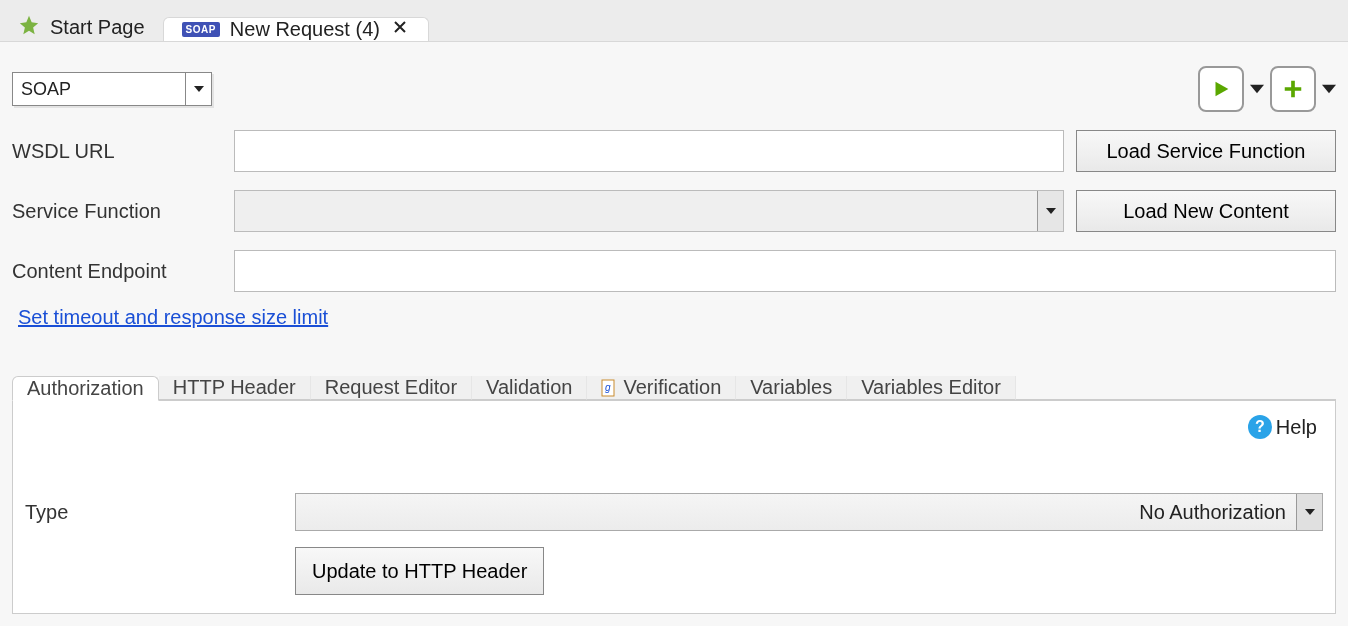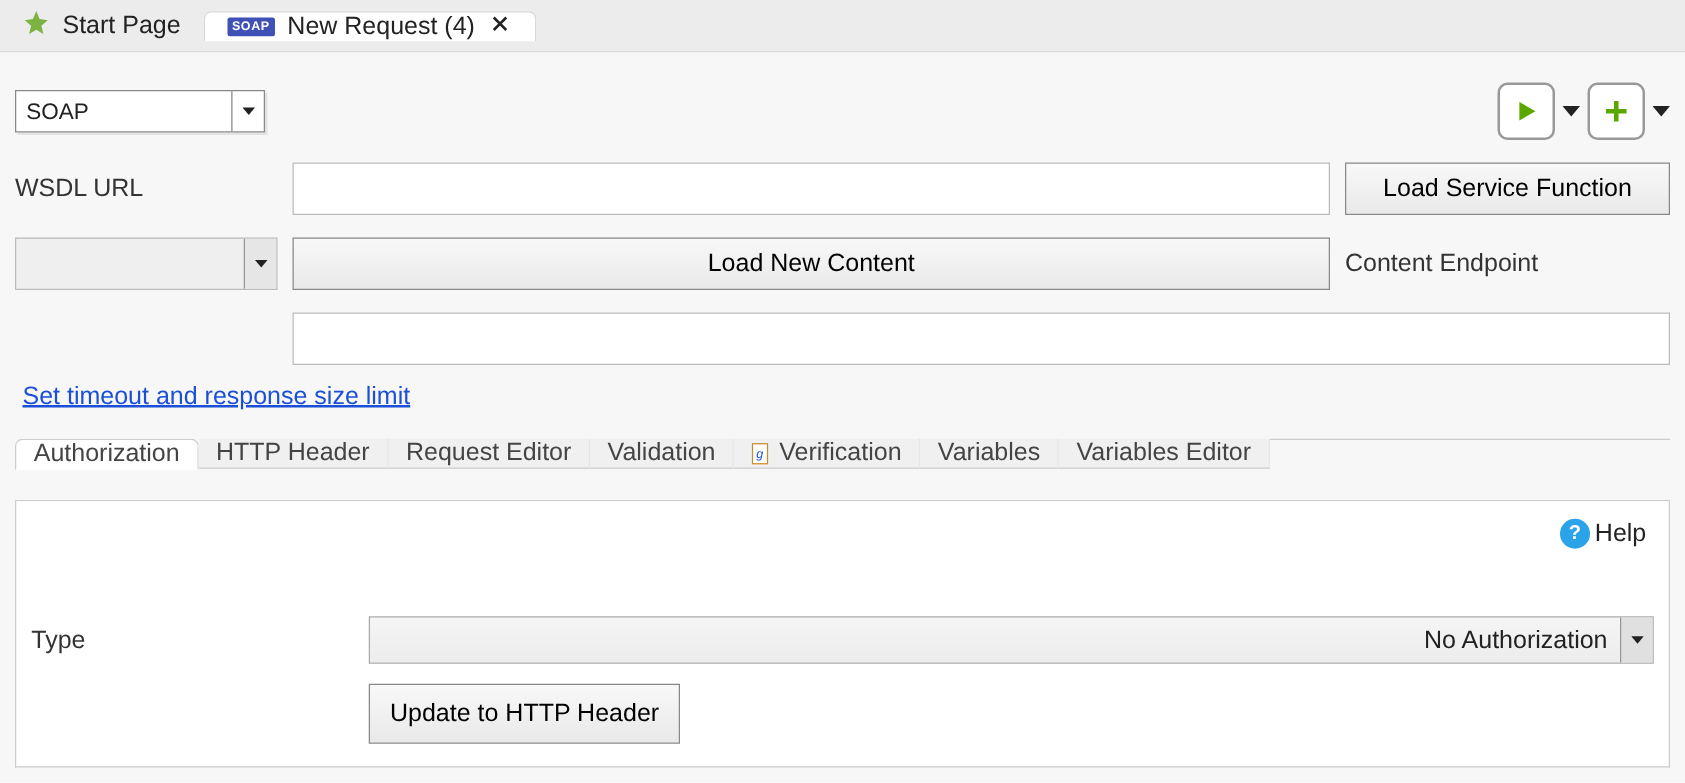--- a/index.html
+++ b/index.html
@@ -1,20 +1,20 @@
 <!DOCTYPE html>
 <html><head>
 <meta charset="utf-8">
 <style>
   * { box-sizing: border-box; margin: 0; padding: 0; }
   html, body { width: 1348px; height: 626px; font-family: Arial, Helvetica, sans-serif; font-size: 18px; color: #222; background: #fff; }
   .window { width: 100%; height: 100%; display: flex; flex-direction: column; }
 
   
-  .tabstrip { display: flex; align-items: center; height: 46px; background: #ececec; border-bottom: 1px solid #d8d8d8; }
+  .tabstrip { display: flex; align-items: flex-end; height: 46px; background: #ececec; border-bottom: 1px solid #d8d8d8; }
   .tab { display: flex; align-items: center; gap: 10px; padding: 0 18px; background: #ececec; cursor: pointer; }
   .tab.active { background: #fff; border-top-left-radius: 6px; border-top-right-radius: 6px; border: 1px solid #d8d8d8; border-bottom: none; }
   .tab .label { font-size: 20px; }
   .star-icon svg { width: 22px; height: 22px; fill: #7cb342; }
   .soap-badge { display: inline-block; background: #3f51b5; color: #fff; font-size: 10px; font-weight: bold; padding: 2px 4px; border-radius: 2px; letter-spacing: 0.5px;}
   .close-x { font-weight: bold; font-size: 18px; color: #222; cursor: pointer; padding: 0 2px;}
 
   
   .content { flex: 1; background: #f7f7f7; padding: 12px; }
 
@@ -58,21 +58,21 @@
     height: 42px; width: 100%;
     border: 1px solid #888; background: linear-gradient(#f8f8f8,#e9e9e9);
     font-size: 20px; cursor:pointer;
   }
   .endpoint-input { grid-column: 2 / span 2; }
   .link-row { padding: 14px 0 18px 6px;}
   .link { color: #1a4fd6; text-decoration: underline; font-size: 20px; cursor:pointer;}
 
   
   .inner-tabs-wrap { margin-top: 4px;}
-  .inner-tabs { display: flex; align-items: flex-start; height: 50px; border-bottom: 1px solid #ccc;}
+  .inner-tabs { display: flex; align-items: flex-end; height: 50px; border-bottom: 1px solid #ccc;}
   .inner-tab { display:flex; align-items:center; gap:6px; padding: 0 14px; color:#444; font-size:20px; cursor:pointer; background:#f0f0f0; border-right:1px solid #e6e6e6;}
   .inner-tab.active { background:#fff; border:1px solid #ccc; border-bottom:1px solid #fff; border-top-left-radius:6px; border-top-right-radius:6px; margin-bottom:-1px;}
   .inner-tab .doc-icon { display:inline-flex;}
   .inner-tab .doc-icon svg { width:16px; height:18px;}
   .inner-tabs .rest { flex:1; background:#f0f0f0; border-bottom:1px solid #ccc;}
   .inner-tab:not(.active){ border-bottom:1px solid #ccc;}
 
   .inner-panel { background:#fff; padding: 10px 12px 18px 12px; border:1px solid #ccc; border-top:none;}
   .help-row { display:flex; justify-content:flex-end; align-items:center; gap:4px; padding: 4px 6px 14px 0;}
   .help-icon { width:24px; height:24px; border-radius:50%; background:#2aa3e8; color:#fff; display:flex; align-items:center; justify-content:center; font-weight:bold; font-size:16px;}
@@ -151,20 +151,21 @@
             </svg>
         </div>
       </div>
     </div>
 
     <div class="form-grid">
       <div class="form-label">WSDL URL</div>
       <input class="text-input" value="" style="">
       <button class="action-btn">Load Service Function</button>
 
+      <div class="form-label">Service Function</div>
       <div class="select-input">
         <span class="val"></span>
         <span class="arrow">
           <svg viewBox="0 0 10 10">
               <path d="M0 2 L5 8 L10 2 Z" fill="#222"></path>
             </svg>
         </span>
       </div>
       <button class="action-btn">Load New Content</button>
 

